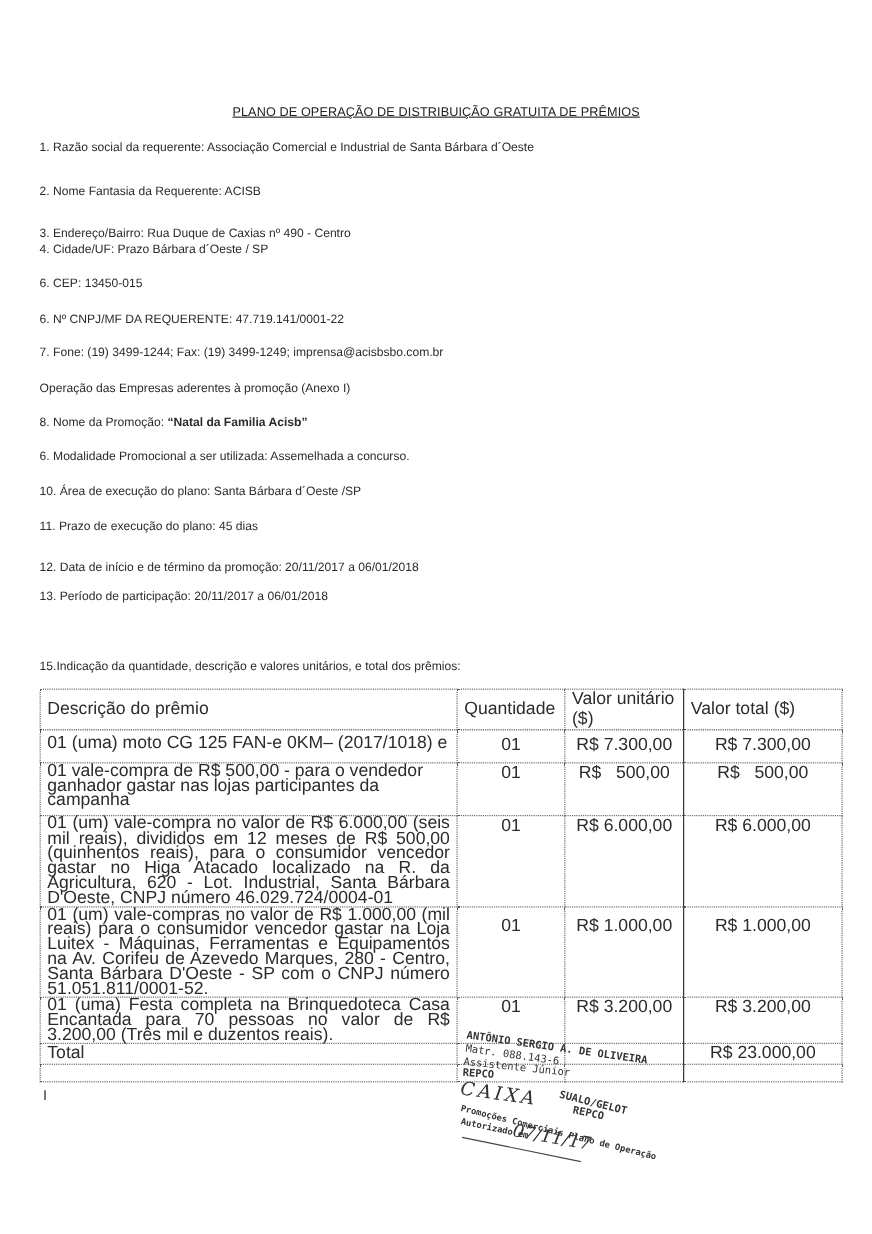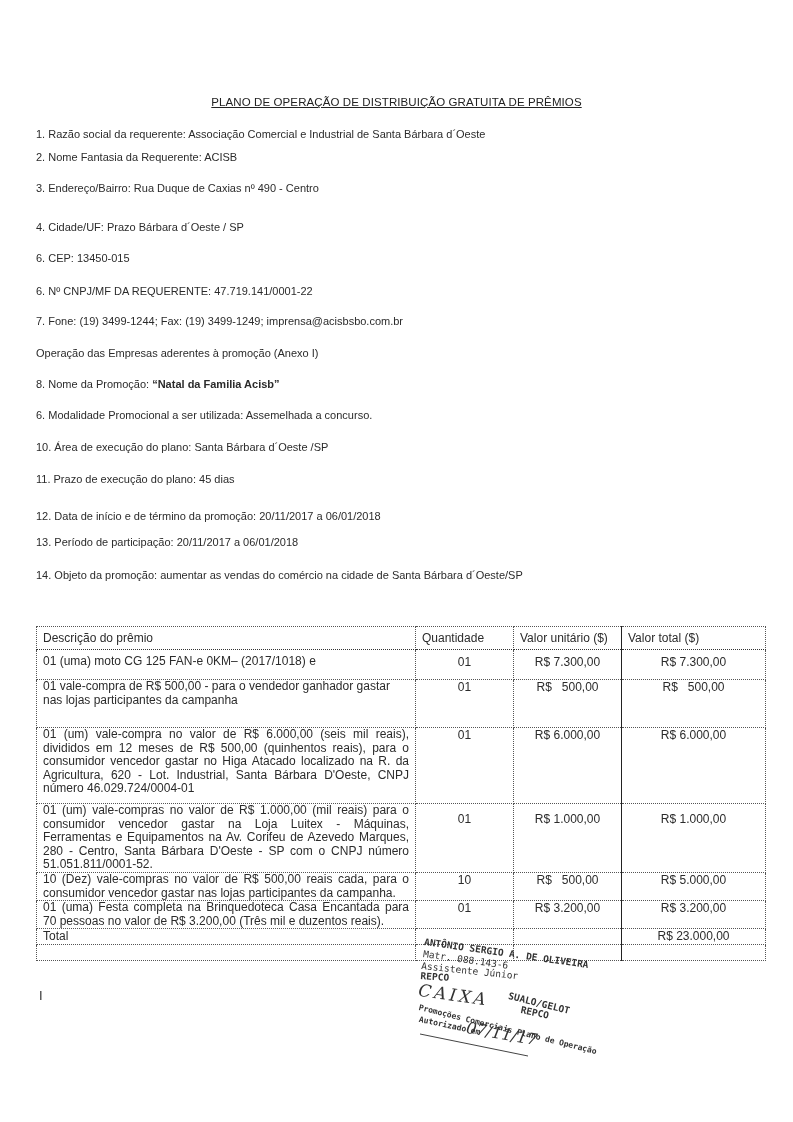--- a/index.html
+++ b/index.html
@@ -11,21 +11,21 @@
   .title {
     position: absolute; left: 0; width: 793px; top: 96px; text-align: center;
     font-size: 11.5px; text-decoration: underline; letter-spacing: 0.1px; color: #222;
   }
   .field {
     position: absolute; left: 36px; font-size: 11px; white-space: nowrap; color: #2b2b2b;
   }
   .field b { font-weight: bold; }
   table.prizes {
     position: absolute; left: 36px; top: 626px; width: 729px;
-    border-collapse: collapse; font-size: 12px; color: #2b2b2b;
+    border-collapse: collapse; font-size: 16px; color: #2b2b2b;
     table-layout: fixed;
   }
   table.prizes td, table.prizes th {
     border: 1px dotted #555; padding: 0 6px; vertical-align: top; font-weight: normal;
   }
   table.prizes th { text-align: left; height: 22px; vertical-align: middle; border-bottom: 1.5px dotted #333; }
   table.prizes td.qty, table.prizes td.unit, table.prizes td.tot { text-align: center; }
   table.prizes td.desc { text-align: justify; line-height: 13.6px; }
   table.prizes .col-total { border-left: 1.5px solid #222; }
   .total-row td { height: 15px; vertical-align: middle; border-top: 1.5px solid #333; }
@@ -41,34 +41,34 @@
   .mark { position: absolute; left: 39px; top: 988px; font-size: 13px; color: #333; }
 </style>
 </head>
 <body>
 
 <div class="page">
 
   <div class="title">PLANO DE OPERAÇÃO DE DISTRIBUIÇÃO GRATUITA DE PRÊMIOS</div>
 
   <div class="field" style="top:128px"><span>1. Razão social da requerente: </span><span>Associação Comercial e Industrial de Santa Bárbara d´Oeste</span></div>
-  <div class="field" style="top:151px"><span>2. Nome Fantasia da Requerente: </span><span>ACISB</span></div>
-  <div class="field" style="top:182px"><span>3. Endereço/Bairro: </span><span>Rua Duque de Caxias nº 490 - Centro</span></div>
+  <div class="field" style="top:168px"><span>2. Nome Fantasia da Requerente: </span><span>ACISB</span></div>
+  <div class="field" style="top:206px"><span>3. Endereço/Bairro: </span><span>Rua Duque de Caxias nº 490 - Centro</span></div>
   <div class="field" style="top:221px"><span>4. Cidade/UF: </span><span>Prazo Bárbara d´Oeste / SP</span></div>
   <div class="field" style="top:252px"><span>6. CEP: </span><span>13450-015</span></div>
   <div class="field" style="top:285px"><span>6. Nº CNPJ/MF DA REQUERENTE: </span><span>47.719.141/0001-22</span></div>
   <div class="field" style="top:315px"><span>7. Fone: </span><span>(19) 3499-1244; Fax: (19) 3499-1249; imprensa@acisbsbo.com.br</span></div>
   <div class="field" style="top:347px"><span></span><span>Operação das Empresas aderentes à promoção (Anexo I)</span></div>
   <div class="field" style="top:378px"><span>8. Nome da Promoção: </span><b>“Natal da Familia Acisb”</b></div>
   <div class="field" style="top:409px"><span>6. Modalidade Promocional a ser utilizada: </span><span>Assemelhada a concurso.</span></div>
   <div class="field" style="top:441px"><span>10. Área de execução do plano: </span><span>Santa Bárbara d´Oeste /SP</span></div>
   <div class="field" style="top:473px"><span>11. Prazo de execução do plano: </span><span>45 dias</span></div>
   <div class="field" style="top:510px"><span>12. Data de início e de término da promoção: </span><span>20/11/2017 a 06/01/2018</span></div>
   <div class="field" style="top:536px"><span>13. Período de participação: </span><span>20/11/2017 a 06/01/2018</span></div>
-  <div class="field" style="top:569px"><span>14. Objeto da promoção: </span><span>aumentar as vendas do comércio na cidade de Santa Bárbara d´Oeste/SP</span></div>
+  <div class="field" style="top:600px"><span>15.Indicação da quantidade, descrição e valores unitários, e total dos prêmios:</span><span></span></div>
 
   <table class="prizes">
     <colgroup>
       <col style="width:379px">
         <col style="width:98px">
         <col style="width:108px">
         <col style="width:144px">
     </colgroup>
     <thead>
       <tr>
@@ -95,26 +95,20 @@
         <td class="desc">01 (um) vale-compra no valor de R$ 6.000,00 (seis mil reais), divididos em 12 meses de R$ 500,00 (quinhentos reais), para o consumidor vencedor gastar no Higa Atacado localizado na R. da Agricultura, 620 - Lot. Industrial, Santa Bárbara D'Oeste, CNPJ número 46.029.724/0004-01</td>
         <td class="qty">01</td>
         <td class="unit">R$ 6.000,00</td>
         <td class="tot col-total">R$ 6.000,00</td>
       </tr>
       <tr style="height:61px">
         <td class="desc">01 (um) vale-compras no valor de R$ 1.000,00 (mil reais) para o consumidor vencedor gastar na Loja Luitex - Máquinas, Ferramentas e Equipamentos na Av. Corifeu de Azevedo Marques, 280 - Centro, Santa Bárbara D'Oeste - SP com o CNPJ número 51.051.811/0001-52.</td>
         <td class="qty" style="padding-top:8px">01</td>
         <td class="unit" style="padding-top:8px">R$ 1.000,00</td>
         <td class="tot col-total" style="padding-top:8px">R$ 1.000,00</td>
-      </tr>
-      <tr style="height:27px">
-        <td class="desc">10 (Dez) vale-compras no valor de R$ 500,00 reais cada, para o consumidor vencedor gastar nas lojas participantes da campanha.</td>
-        <td class="qty">10</td>
-        <td class="unit" style="white-space:pre">R$   500,00</td>
-        <td class="tot col-total">R$ 5.000,00</td>
       </tr>
       <tr style="height:27px">
         <td class="desc">01 (uma) Festa completa na Brinquedoteca Casa Encantada para 70 pessoas no valor de R$ 3.200,00 (Três mil e duzentos reais).</td>
         <td class="qty">01</td>
         <td class="unit">R$ 3.200,00</td>
         <td class="tot col-total">R$ 3.200,00</td>
       </tr>
       <tr class="total-row">
         <td>Total</td>
         <td></td>

